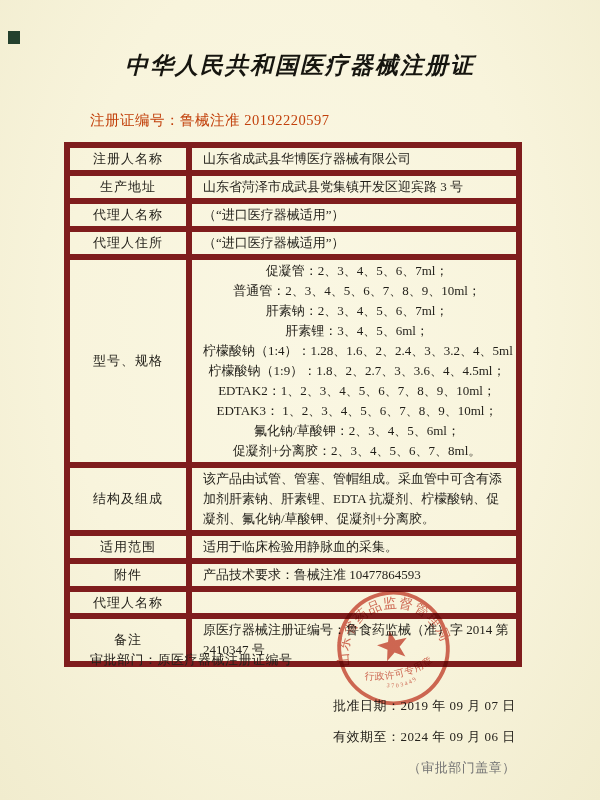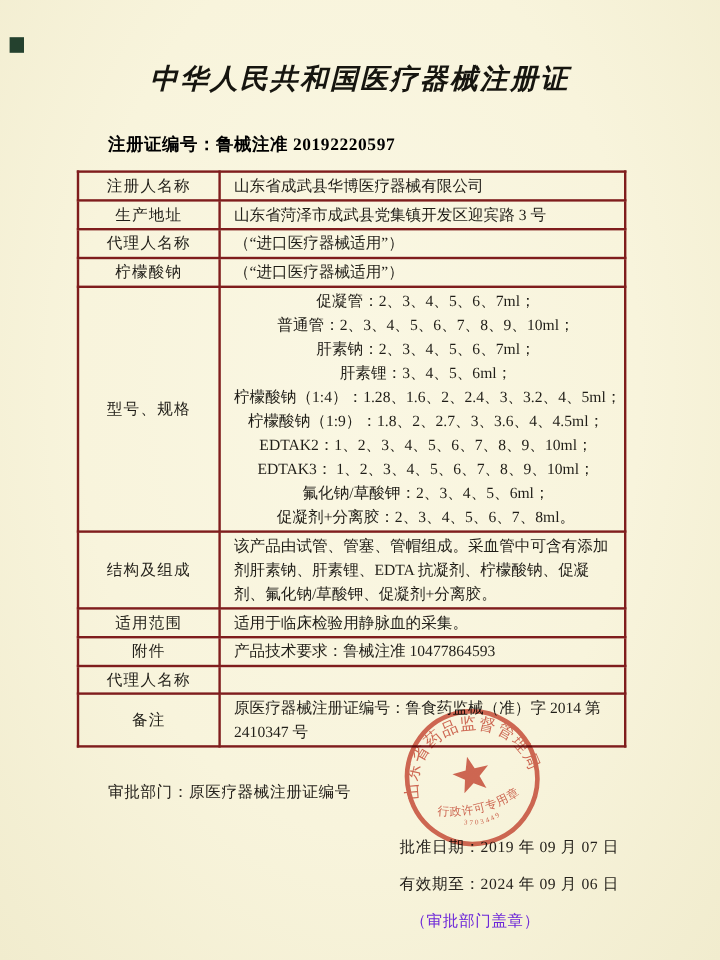--- a/index.html
+++ b/index.html
@@ -13,44 +13,44 @@
     position:absolute;left:8px;top:31px;width:12px;height:13px;
     background:#24412e;
   }
   .doc-title{
     position:absolute;top:50px;left:0;width:100%;
     text-align:center;font-size:23px;font-weight:bold;
     letter-spacing:2px;margin:0;color:#16150f;font-style:italic;
   }
   .cert-line{
     position:absolute;top:111px;left:90px;
-    font-size:14.5px;font-weight:bold;letter-spacing:0.5px;color:#000000;
+    font-size:14.5px;font-weight:normal;letter-spacing:0.5px;color:#c2410c;
   }
   table.reg-table{
     position:absolute;top:142px;left:64px;width:458px;
     border-collapse:collapse;table-layout:fixed;
   }
   .reg-table th,.reg-table td{
-    border:2px solid #7f1d1d;
+    border:6px solid #7f1d1d;
     font-size:13px;font-weight:normal;color:#201e18;
     vertical-align:middle;
   }
   .reg-table th{width:112px;text-align:center;padding:1px 2px;letter-spacing:1px;}
   .reg-table td{padding:1px 5px 1px 11px;line-height:20px;}
   tr.r-simple th, tr.r-simple td{height:19px;}
   td.pre{white-space:pre;overflow:hidden;text-align:center;}
   td.wrap span{white-space:pre-line;}
   .footer-left{
     position:absolute;top:651px;left:90px;font-size:13px;color:#25221c;letter-spacing:0.5px;
   }
   .footer-right{
     position:absolute;top:649px;left:333px;font-size:13px;color:#25221c;letter-spacing:0.5px;margin-top:48px;
   }
   .footer-right .line{display:block;margin-bottom:13px;}
-  .footer-right .seal-note{display:block;margin-left:9px;color:#6d28d9;}
+  .footer-right .seal-note{display:block;margin-left:9px;color:#737373;text-align:right;}
   .seal{
     position:absolute;left:334px;top:585px;width:119px;height:126px;
     color:#c94a3a;opacity:0.82;transform:rotate(-14deg);
     mix-blend-mode:multiply;pointer-events:none;
   }
   .seal text{fill:currentColor;font-family:"Liberation Serif","DejaVu Serif",serif;}
 </style>
 </head>
 <body>
 
@@ -68,21 +68,21 @@
     </tr>
     <tr class="r-simple">
       <th>生产地址</th>
       <td>山东省菏泽市成武县党集镇开发区迎宾路 3 号</td>
     </tr>
     <tr class="r-simple">
       <th>代理人名称</th>
       <td>（“进口医疗器械适用”）</td>
     </tr>
     <tr class="r-simple">
-      <th>柠檬酸钠</th>
+      <th>代理人住所</th>
       <td>（“进口医疗器械适用”）</td>
     </tr>
     <tr>
       <th>型号、规格</th>
       <td class="pre">促凝管：2、3、4、5、6、7ml；
 普通管：2、3、4、5、6、7、8、9、10ml；
 肝素钠：2、3、4、5、6、7ml；
 肝素锂：3、4、5、6ml；
 柠檬酸钠（1:4）：1.28、1.6、2、2.4、3、3.2、4、5ml；
 柠檬酸钠（1:9）：1.8、2、2.7、3、3.6、4、4.5ml；

